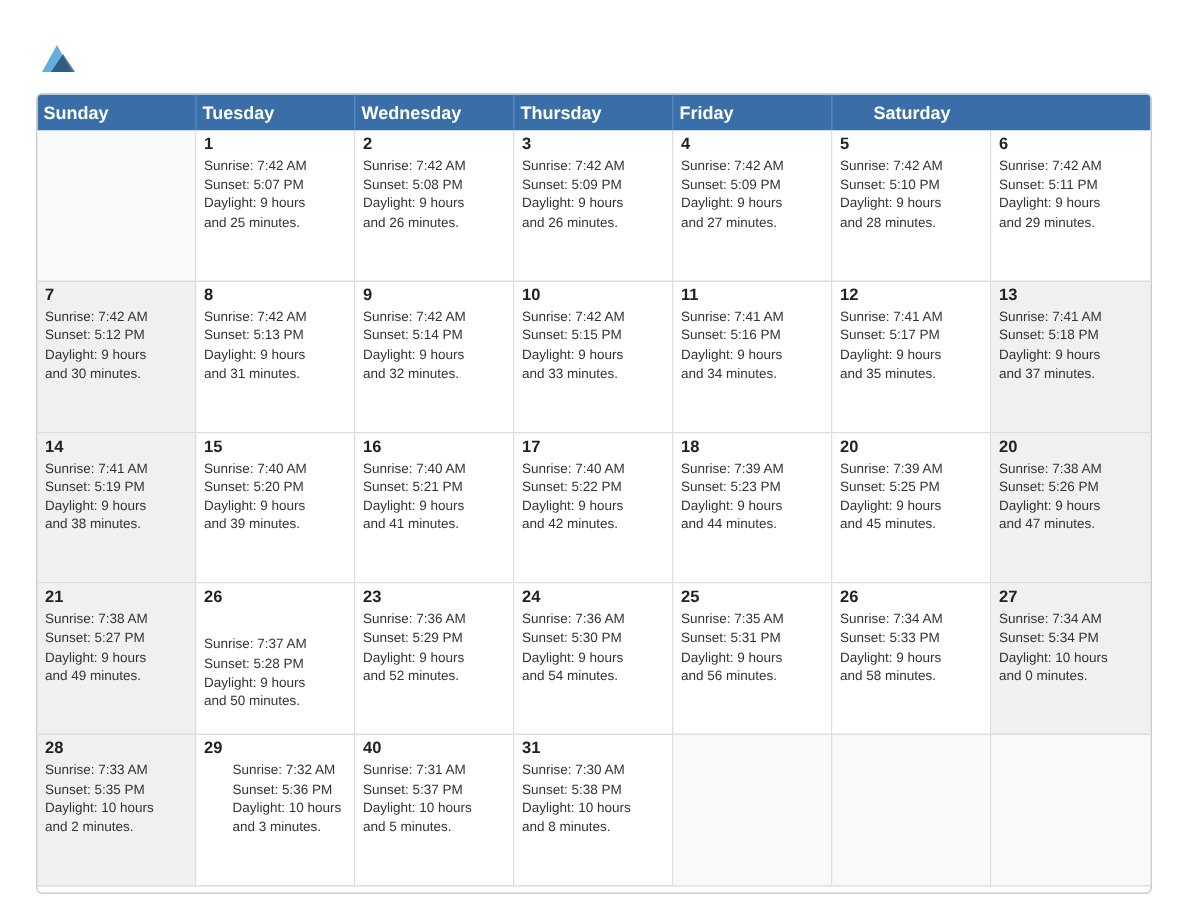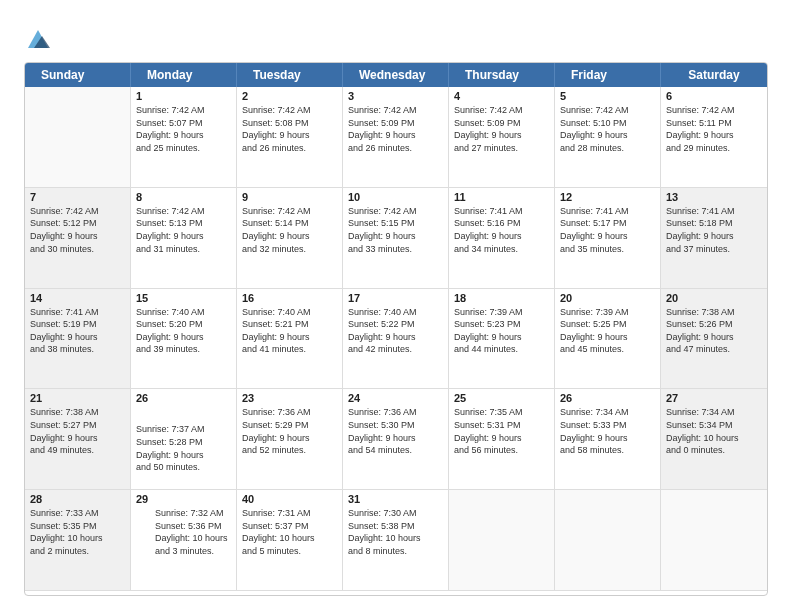--- a/index.html
+++ b/index.html
@@ -60,21 +60,21 @@
     }
     .cal-header {
       display: grid;
       grid-template-columns: repeat(7, 1fr);
       background: #3a6ea8;
     }
     .cal-header-cell {
       color: #fff;
       font-size: 12px;
       font-weight: bold;
-      padding: 5px 16px;
+      padding: 5px 4px;
       text-align: left;
       border-right: 1px solid #5585bb;
     }
     .cal-header-cell:last-child { border-right: none; text-align: center; }
     .cal-body {
       display: grid;
       grid-template-columns: repeat(7, 1fr);
       grid-template-rows: repeat(5, 1fr);
       height: calc(100% - 28px);
     }
@@ -120,21 +120,20 @@
     </div>
     <div class="title-block">
       <div class="main-title"></div>
       <div class="subtitle"></div>
     </div>
   </div>
 
   <div class="calendar">
     <div class="cal-header" id="cal-header">
         <div class="cal-header-cell">Sunday</div>
-        <div class="cal-header-cell">Monday</div>
         <div class="cal-header-cell">Tuesday</div>
         <div class="cal-header-cell">Wednesday</div>
         <div class="cal-header-cell">Thursday</div>
         <div class="cal-header-cell">Friday</div>
         <div class="cal-header-cell">Saturday</div>
       </div>
     <div class="cal-body" id="cal-body">
         <div class="cal-cell empty"></div>
         <div class="cal-cell">
           <div class="day-num">1</div>

